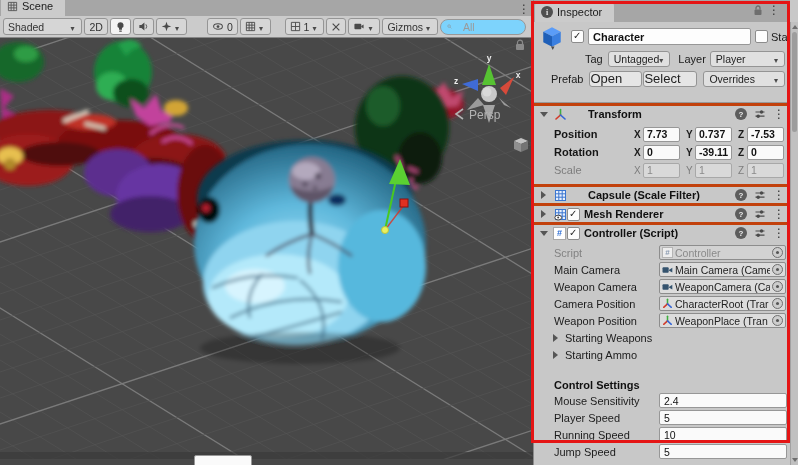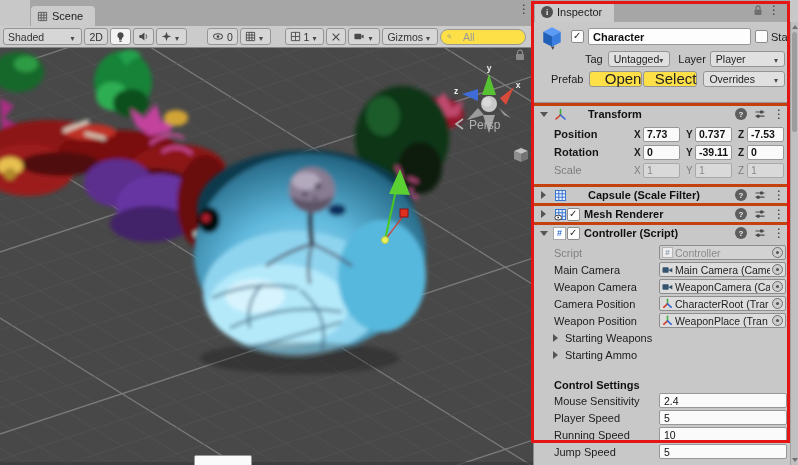--- a/index.html
+++ b/index.html
@@ -2,31 +2,31 @@
 <html><head>
 <meta charset="utf-8">
 <style>
 * {margin:0; padding:0; box-sizing:border-box;}
 html,body {width:798px; height:465px; overflow:hidden;}
 body {font-family:"Liberation Sans","DejaVu Sans",sans-serif; font-size:11px; color:#151515; background:#c8c8c8;}
 #app {position:relative; width:798px; height:465px; overflow:hidden; background:#c8c8c8;}
 
 
 .scene-panel {position:absolute; left:0; top:0; width:533px; height:465px; display:flex; flex-direction:column;}
-.tabbar {height:26px; background:#a6a6a6; position:relative; display:flex; align-items:flex-end; flex:none;margin-left:30px;}
+.tabbar {height:16px; background:#a6a6a6; position:relative; display:flex; align-items:flex-end; flex:none;}
 .tab {height:20px; background:#cbcbcb; border-radius:4px 4px 0 0; display:flex; align-items:center; gap:4px; padding:0 12px 0 6px; margin-left:1px; color:#1b1b1b;}
 .panel-kebab {position:absolute; right:5px; top:2px; width:10px; height:16px; color:#3a3a3a;}
 .panel-kebab::after {content:"\22EE"; font-size:12px;}
 .scene-toolbar {height:22px; background:#cbcbcb; border-bottom:1px solid #878787; display:flex; align-items:center; padding:0 3px; gap:2px; flex:none;}
 .tbtn {height:17px; background:#d6d6d6; border:1px solid #959595; border-radius:3px; display:flex; align-items:center; gap:3px; padding:4px 4px; color:#333; font-size:10.5px; white-space:nowrap;}
 .tbtn.active {background:#f3f3f3;}
 .dd-arrow {width:7px; flex:none; color:#4a4a4a;}
 .dd-arrow::after {content:"\25BE"; font-size:8px; line-height:1;}
 .gap20 {width:20px;} .gap12 {width:12px;}
-.search-box {margin-left:auto; margin-right:4px; width:86px; height:16px; background:#fde047; border:1px solid #989898; border-radius:8px; display:flex; align-items:center; gap:11px; padding:0 6px;}
+.search-box {margin-left:auto; margin-right:4px; width:86px; height:16px; background:#7dd3fc; border:1px solid #989898; border-radius:8px; display:flex; align-items:center; gap:11px; padding:0 6px;}
 .search-box input {border:none; outline:none; background:transparent; width:56px; font-size:10.5px; font-family:inherit; color:#555;}
 .search-box input::placeholder {color:#9a9a9a; opacity:1;}
 .viewport {flex:1; position:relative; background:#484848; overflow:hidden;}
 .viewport svg {display:block;}
 
 
 .inspector {position:absolute; left:533px; top:0; width:257px; height:465px; background:#c8c8c8; border-left:1px solid #8b8b8b;}
 .itabbar {height:22px; background:#a6a6a6; position:relative; display:flex; align-items:flex-end;}
 .ilock {position:absolute; right:26px; top:4px;}
 .ikebab {position:absolute; right:10px; top:3px; color:#3a3a3a;}
@@ -38,21 +38,21 @@
 .cube-dd {position:absolute; left:11px; bottom:-3px; color:#4a4a4a; font-size:7px;}
 .cube-dd::after {content:"\25BE";}
 .checkbox {width:13px; height:13px; background:#fdfdfd; border:1px solid #8c8c8c; border-radius:2px; position:relative; flex:none;}
 .checkbox.checked::after {content:"\2713"; position:absolute; left:1px; top:-1px; font-size:10px; font-weight:bold; color:#2a2a2a; line-height:12px;}
 .name-input {flex:1; height:17px; border:1px solid #979797; border-radius:2px; background:#fdfdfd; font-weight:bold; font-size:11px; padding:0 4px; font-family:inherit; outline:none; color:#111;}
 .static-grp {display:flex; align-items:center; gap:3px; flex:none;}
 .row2 {display:flex; align-items:center; height:17px; margin-top:3px;}
 .row3 {display:flex; align-items:center; height:17px; margin-top:3px; margin-bottom:12px;}
 .ilabel {color:#1c1c1c;}
 .dropdown {height:16px; background:#e0e0e0; border:1px solid #949494; border-radius:3px; display:flex; align-items:center; justify-content:space-between; padding:0 3px 0 5px; font-size:10.5px; color:#222;}
-.btn {height:16px; background:#fde047; border:1px solid #949494; border-radius:3px; display:flex; align-items:center; justify-content:flex-end; font-size:15px; color:#222;}
+.btn {height:16px; background:#e5e5e5; border:1px solid #949494; border-radius:3px; display:flex; align-items:center; justify-content:flex-start; font-size:13px; color:#222;}
 .comp-hdr {height:19px; border-top:3px solid #c2410c; display:flex; align-items:center; padding:0 5px 0 4px; background:#c8c8c8;}
 .fold-open {width:0; height:0; border-left:4px solid transparent; border-right:4px solid transparent; border-top:5px solid #555; margin:0 5px 0 2px; flex:none;}
 .fold-closed {width:0; height:0; border-top:4px solid transparent; border-bottom:4px solid transparent; border-left:5px solid #555; margin:0 7px 0 3px; flex:none;}
 .cicon {width:14px; height:14px; flex:none; display:flex; align-items:center; justify-content:center;}
 .spacer17 {width:17px; flex:none;}
 .comp-title {font-weight:bold; margin-left:4px; color:#101010;}
 .hdr-icons {margin-left:auto; display:flex; align-items:center; gap:7px;}
 .help-icon {width:12px; height:12px; border-radius:50%; background:#5d5d5d; color:#ececec; font-size:8px; font-weight:bold; display:flex; align-items:center; justify-content:center;}
 .kebab-icon {color:#333;} .kebab-icon::after {content:"\22EE"; font-size:12px;}
 .tsec {padding:3px 0 5px 0;}

